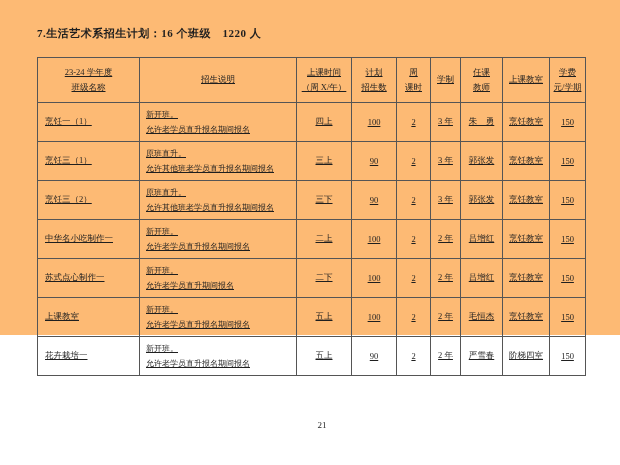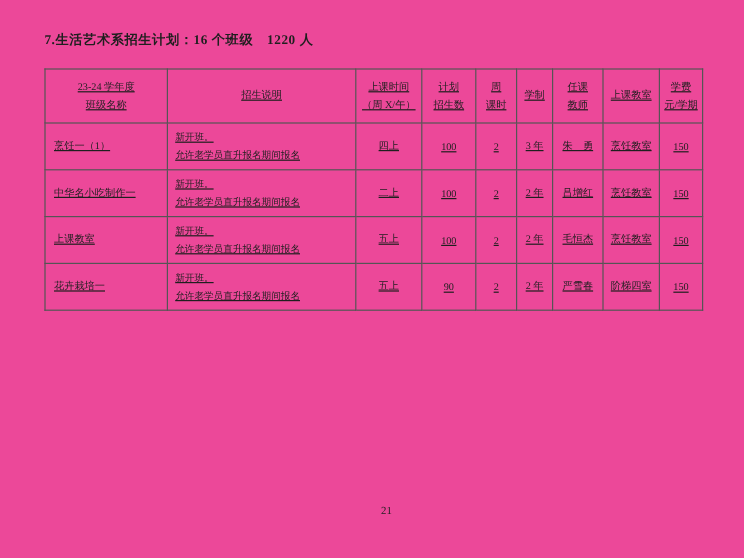--- a/index.html
+++ b/index.html
@@ -1,21 +1,21 @@
 <!DOCTYPE html>
 <html><head>
 <meta charset="utf-8">
 <style>
   html,body{margin:0;padding:0;}
   body{
     width:620px;height:465px;background:#ffffff;
     font-family:"Liberation Serif","DejaVu Serif",serif;
     color:#1f1f1f;overflow:hidden;
   }
-  .page{position:relative;width:620px;height:465px;background:#ec4899;}
+  .page{position:relative;width:620px;height:335px;background:#fdba74;}
   .doc-title{
     position:absolute;left:37px;top:26px;
     font-size:11px;font-weight:bold;letter-spacing:.5px;
   }
   table.enroll{
     position:absolute;left:37px;top:57px;
     border-collapse:collapse;table-layout:fixed;
     font-size:8.5px;
     text-decoration:underline;
   }
@@ -109,37 +109,79 @@
       <td>四上</td>
       <td>100</td>
       <td>2</td>
       <td>3 年</td>
       <td>朱　勇</td>
       <td>烹饪教室</td>
       <td>150</td>
     </tr>
 
 
-
+    <tr>
+      <td class="cell-name">烹饪三（1）</td>
+      <td class="cell-desc">
+        <div class="desc-line">原班直升。</div>
+        <div class="desc-line">允许其他班老学员直升报名期间报名</div>
+      </td>
+      <td>三上</td>
+      <td>90</td>
+      <td>2</td>
+      <td>3 年</td>
+      <td>郭张发</td>
+      <td>烹饪教室</td>
+      <td>150</td>
+    </tr>
+
+    <tr>
+      <td class="cell-name">烹饪三（2）</td>
+      <td class="cell-desc">
+        <div class="desc-line">原班直升。</div>
+        <div class="desc-line">允许其他班老学员直升报名期间报名</div>
+      </td>
+      <td>三下</td>
+      <td>90</td>
+      <td>2</td>
+      <td>3 年</td>
+      <td>郭张发</td>
+      <td>烹饪教室</td>
+      <td>150</td>
+    </tr>
 
     <tr>
       <td class="cell-name">中华名小吃制作一</td>
       <td class="cell-desc">
         <div class="desc-line">新开班。</div>
         <div class="desc-line">允许老学员直升报名期间报名</div>
       </td>
       <td>二上</td>
       <td>100</td>
       <td>2</td>
       <td>2 年</td>
       <td>吕增红</td>
       <td>烹饪教室</td>
       <td>150</td>
     </tr>
 
+    <tr>
+      <td class="cell-name">苏式点心制作一</td>
+      <td class="cell-desc">
+        <div class="desc-line">新开班。</div>
+        <div class="desc-line">允许老学员直升期间报名</div>
+      </td>
+      <td>二下</td>
+      <td>100</td>
+      <td>2</td>
+      <td>2 年</td>
+      <td>吕增红</td>
+      <td>烹饪教室</td>
+      <td>150</td>
+    </tr>
 
     <tr>
       <td class="cell-name">上课教室</td>
       <td class="cell-desc">
         <div class="desc-line">新开班。</div>
         <div class="desc-line">允许老学员直升报名期间报名</div>
       </td>
       <td>五上</td>
       <td>100</td>
       <td>2</td>

